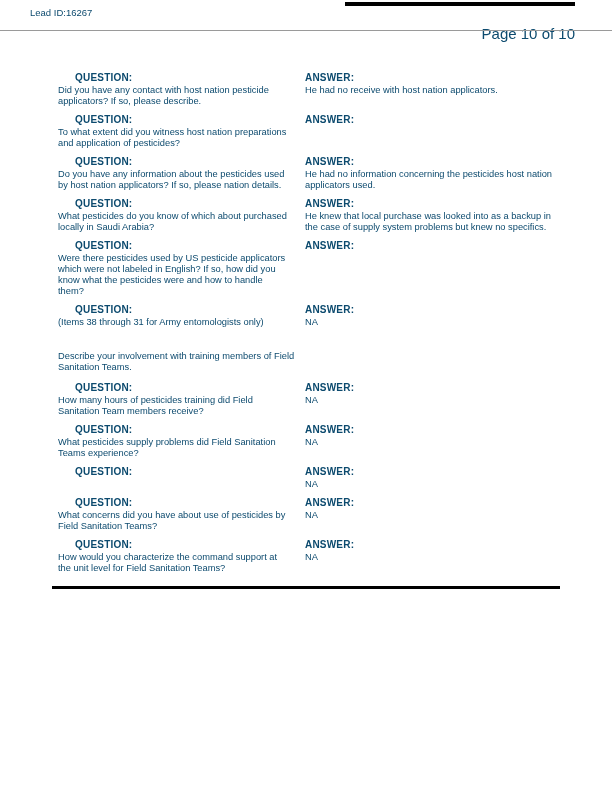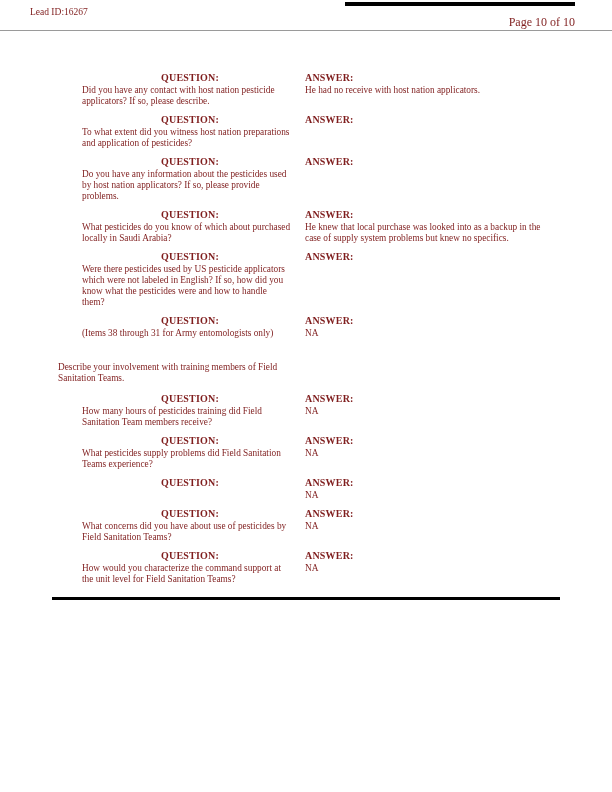--- a/index.html
+++ b/index.html
@@ -5,43 +5,43 @@
   html, body {
     margin: 0;
     padding: 0;
     background: #ffffff;
   }
   .page {
     position: relative;
     width: 612px;
     height: 792px;
     background: #ffffff;
-    font-family: Liberation Serif, serif;
-    color: #7f1d1d;
+    font-family: Liberation Sans, sans-serif;
+    color: #0c4a6e;
     overflow: hidden;
   }
   .top-bar {
     position: absolute;
     left: 345px;
     top: 2px;
     width: 230px;
     height: 4px;
     background: #000000;
   }
   .header-lead {
     position: absolute;
     left: 30px;
     top: 7px;
     font-size: 9.5px;
   }
   .header-page {
     position: absolute;
     right: 37px;
-    top: 15px;
-    font-size: 12px;
+    top: 25px;
+    font-size: 15px;
   }
   .header-rule {
     position: absolute;
     left: 0;
     top: 30px;
     width: 612px;
     height: 1px;
     background: #9a9a9a;
   }
   .content {
@@ -57,29 +57,27 @@
   }
   .q-label, .a-label {
     font-weight: 700;
     font-size: 10px;
     line-height: 12px;
     letter-spacing: 0.2px;
     margin-bottom: 1px;
   }
   .q-label {
     padding-left: 17px;
-    text-align: center;
   }
   .q-text, .a-text, .note {
     font-size: 9.3px;
     line-height: 11px;
   }
   .q-text {
     padding-right: 14px;
-    margin-left: 24px;
   }
   .a-text {
     padding-right: 4px;
   }
   .note {
     width: 242px;
     margin: 23px 0 9px 0;
   }
   .leads-rule {
     height: 2.5px;
@@ -124,24 +122,25 @@
         <div class="q-text">To what extent did you witness host nation preparations and application of pesticides?</div>
       </div>
       <div class="a-cell">
         <div class="a-label">ANSWER:</div>
       </div>
     </div>
 
     <div class="qa-row">
       <div class="q-cell">
         <div class="q-label">QUESTION:</div>
-        <div class="q-text">Do you have any information about the pesticides used by host nation applicators?  If so, please provide problems.</div>
-      </div>
-      <div class="a-cell">
-        <div class="a-label">ANSWER:</div>
+        <div class="q-text">Do you have any information about the pesticides used by host nation applicators?  If so, please nation details.</div>
+      </div>
+      <div class="a-cell">
+        <div class="a-label">ANSWER:</div>
+        <div class="a-text">He had no information concerning the pesticides host nation applicators used.</div>
       </div>
     </div>
 
     <div class="qa-row">
       <div class="q-cell">
         <div class="q-label">QUESTION:</div>
         <div class="q-text">What pesticides do you know of which about purchased locally in Saudi Arabia?</div>
       </div>
       <div class="a-cell">
         <div class="a-label">ANSWER:</div>

